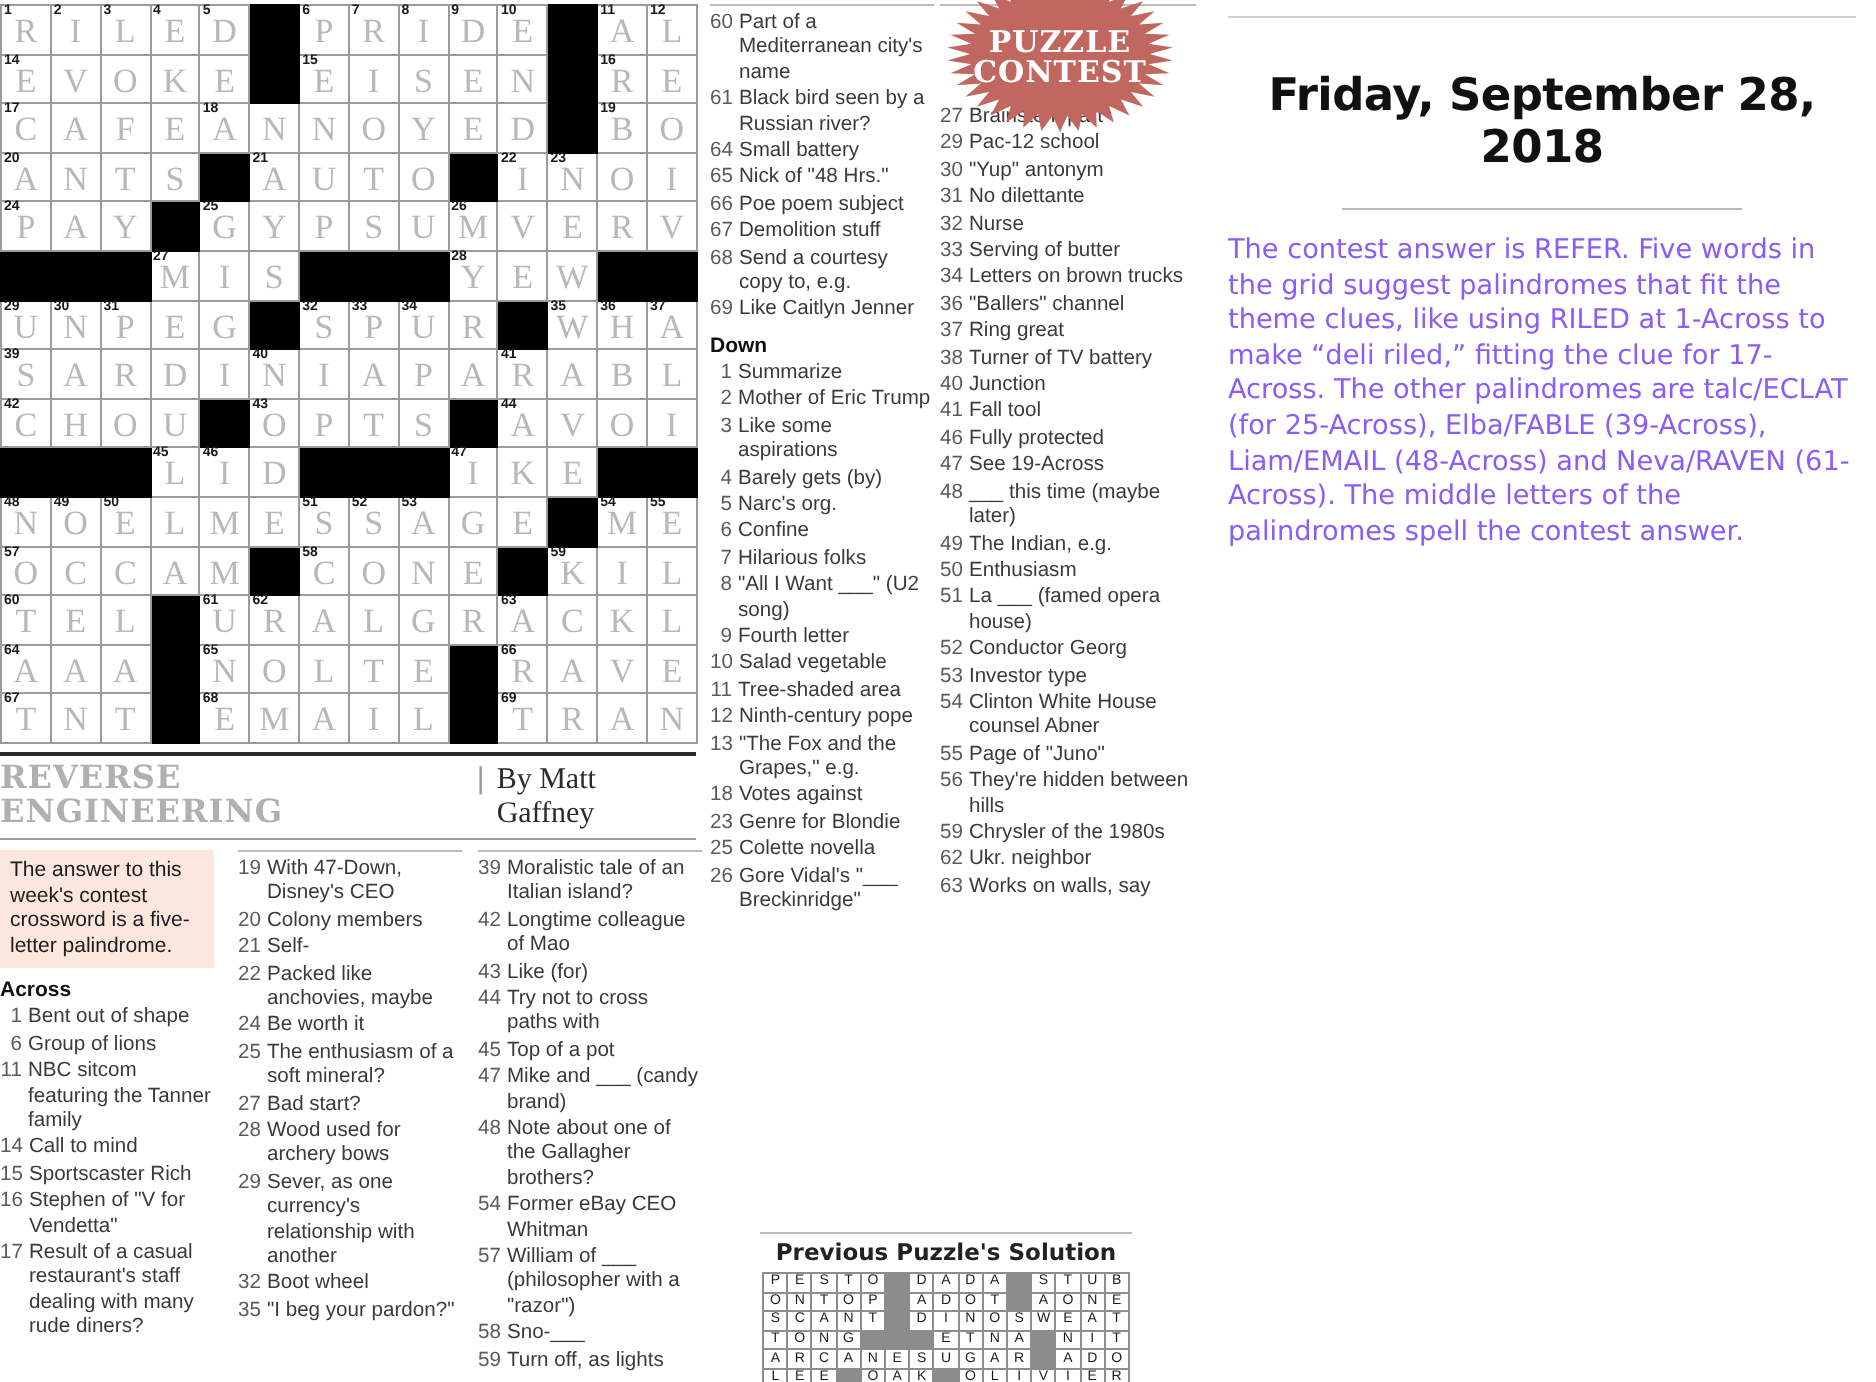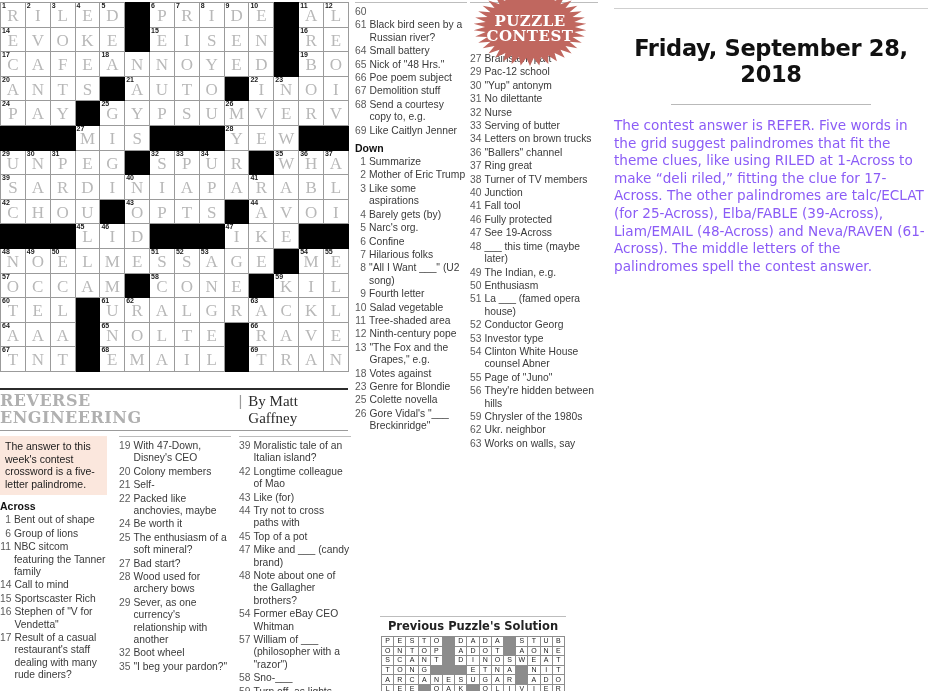--- a/index.html
+++ b/index.html
@@ -48,21 +48,21 @@
     position:absolute; left:0; right:0; top:3px;
     text-align:center;
     font-size:17px; line-height:19px;
     font-family:"Liberation Serif", serif;
     color:#b8b8b8;
     letter-spacing:0;
   }
 
   
   .byline-wrap {
-    margin-top:16px; width:348px;
+    margin-top:4px; width:348px;
     border-top:2px solid #2b2b2b;
     border-bottom:1px solid #9b9b9b;
     padding:2px 0 3px 0;
     display:flex; align-items:baseline; gap:6px;
   }
   .puz-title {
     font-family:"DejaVu Serif", serif;
     font-weight:700;
     font-size:16px; line-height:17px;
     color:#b0b0b0;
@@ -998,20 +998,21 @@
           </div>
       </div>
     </div>
   </div>
 
   <div class="col" id="col-clue3">
     <div class="coltop-rule" style="margin-top:2px"></div>
     <div id="clues-a4">
         <div class="clue">
           <span class="n">60</span>
+          <span class="t">Part of a Mediterranean city's name</span>
         </div>
         <div class="clue">
           <span class="n">61</span>
           <span class="t">Black bird seen by a Russian river?</span>
         </div>
         <div class="clue">
           <span class="n">64</span>
           <span class="t">Small battery</span>
         </div>
         <div class="clue">
@@ -1142,21 +1143,21 @@
         <div class="clue">
           <span class="n">36</span>
           <span class="t">"Ballers" channel</span>
         </div>
         <div class="clue">
           <span class="n">37</span>
           <span class="t">Ring great</span>
         </div>
         <div class="clue">
           <span class="n">38</span>
-          <span class="t">Turner of TV members</span>
+          <span class="t">Turner of TV battery</span>
         </div>
         <div class="clue">
           <span class="n">40</span>
           <span class="t">Junction</span>
         </div>
         <div class="clue">
           <span class="n">41</span>
           <span class="t">Fall tool</span>
         </div>
         <div class="clue">

